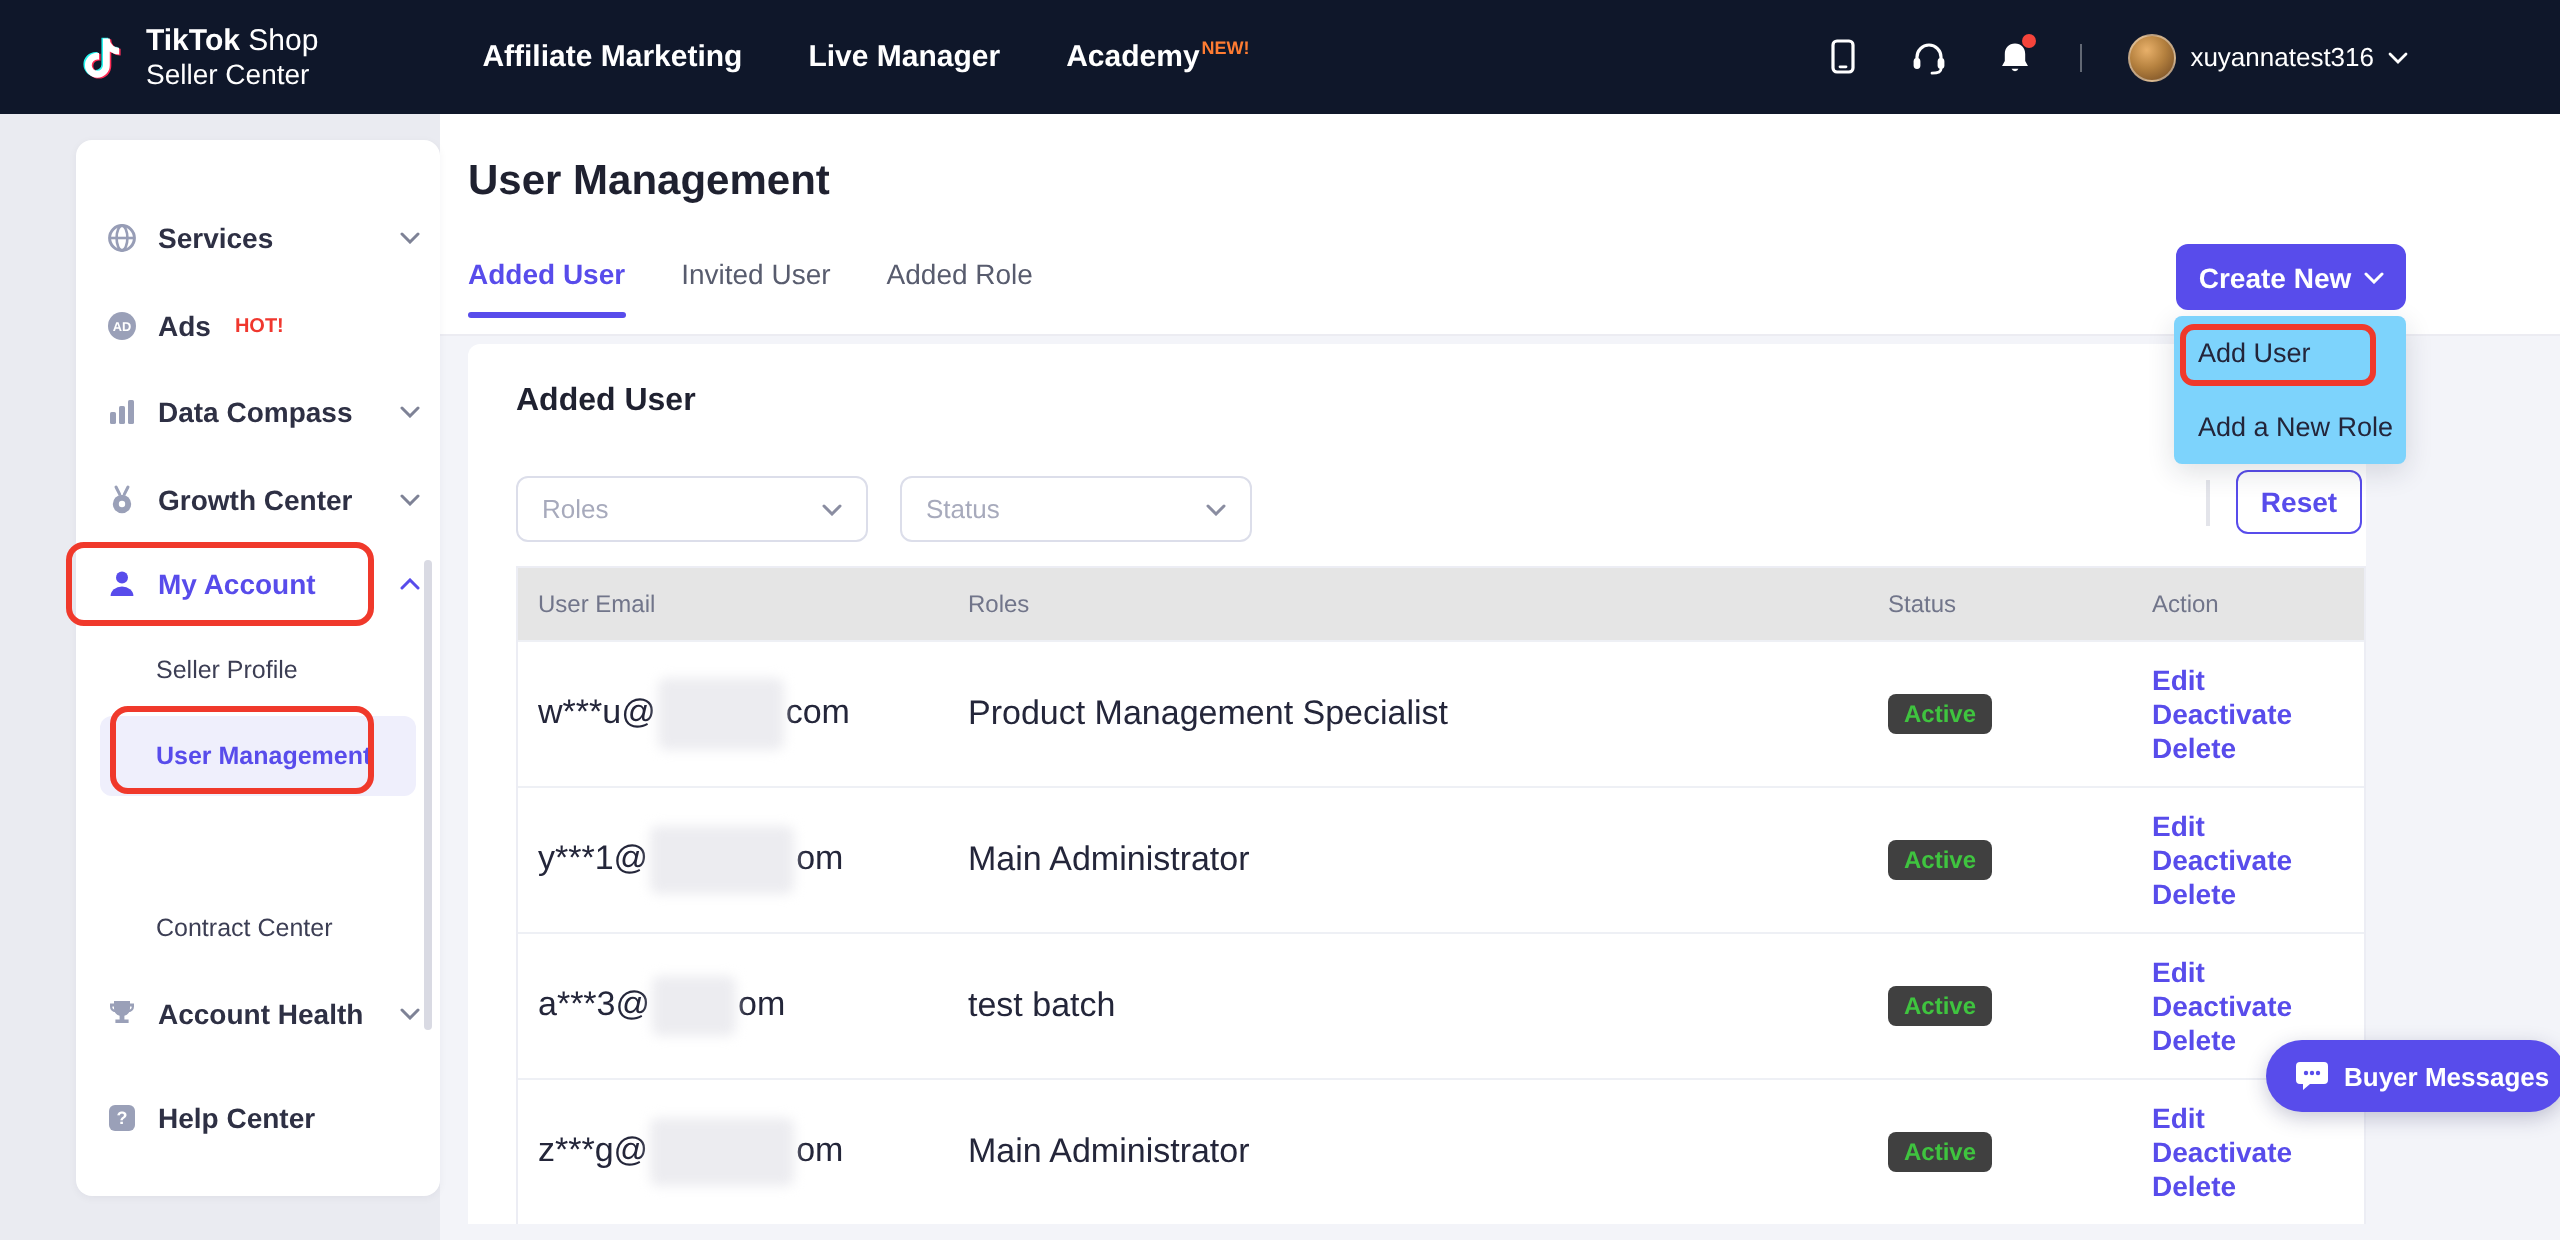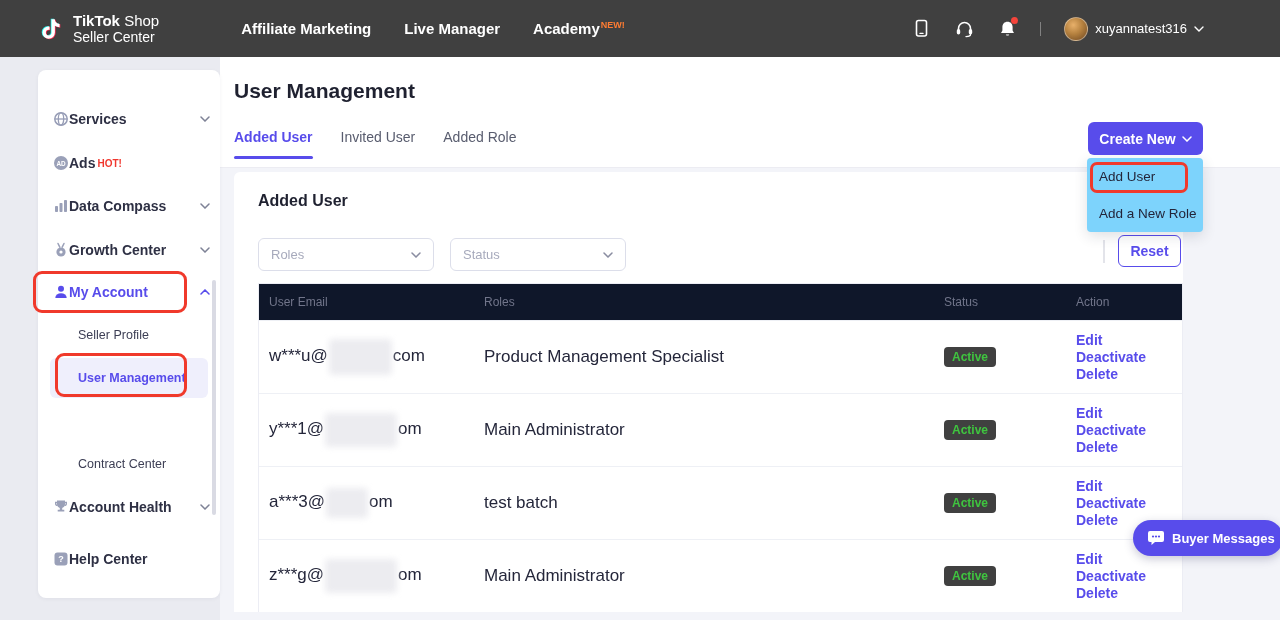--- a/index.html
+++ b/index.html
@@ -1,20 +1,20 @@
 <!DOCTYPE html>
 <html><head>
 <meta charset="utf-8">
 <style>
   * { margin:0; padding:0; box-sizing:border-box; }
   html,body { width:1280px; height:620px; overflow:hidden; }
   body { font-family:"Liberation Sans", sans-serif; background:#eaebf1; position:relative; }
 
   
-  .navbar { position:absolute; left:0; top:0; width:1280px; height:57px; background:#404040;
+  .navbar { position:absolute; left:0; top:0; width:1280px; height:57px; background:#0f172a;
             display:flex; align-items:center; padding:0 76px 0 38px; z-index:20; }
   .brand { display:flex; align-items:center; gap:9px; }
   .brand-glyph { width:26px; height:30px; }
   .brand-text { color:#fff; line-height:1.15; }
   .brand-line1 { font-size:15px; }
   .brand-line1 b { font-weight:800; }
   .brand-line2 { font-size:14px; font-weight:400; }
   .nav-links { display:flex; align-items:flex-start; gap:33px; margin-left:82px; }
   .nav-link { color:#fff; font-size:15px; font-weight:600; cursor:pointer; position:relative; white-space:nowrap; }
   .nav-badge { color:#ff7c32; font-size:9px; font-weight:700; position:relative; top:-6px; margin-left:1px; }
@@ -25,21 +25,21 @@
   .user-chip { display:flex; align-items:center; gap:7px; cursor:pointer; }
   .avatar { width:24px; height:24px; border-radius:50%;
             background:radial-gradient(circle at 38% 32%, #e8b06a 0%, #b5813f 45%, #6c4520 100%);
             border:1px solid rgba(255,255,255,.4); }
   .user-name { color:#fff; font-size:13px; }
 
   
   .sidebar { position:absolute; left:38px; top:70px; width:182px; height:528px; background:#fff;
              border-radius:8px; box-shadow:0 1px 4px rgba(20,20,60,.05); z-index:5; }
   .side-item { position:absolute; left:14px; right:10px; height:30px; display:flex; align-items:center;
-               cursor:pointer; color:#2e3044; }
+               gap:10px; cursor:pointer; color:#2e3044; }
   .sicon { width:17px; height:17px; display:flex; align-items:center; justify-content:center; color:#979db6; flex:none; }
   .silabel { font-size:14px; font-weight:700; white-space:nowrap; }
   .schev { margin-left:auto; color:#7e8296; display:flex; }
   .hot-badge { color:#f0372e; font-size:10px; font-weight:800; margin-left:2px; }
   .si0{top:34px}.si1{top:78px}.si2{top:121px}.si3{top:165px}.si4{top:207px}.si5{top:422px}.si6{top:474px}
   .side-item.accent, .side-item.accent .sicon, .side-item.accent .schev { color:#584ceb; }
   .side-sub { position:absolute; left:12px; width:158px; height:34px; display:flex; align-items:center;
               padding-left:28px; font-size:12.5px; color:#3c3e54; cursor:pointer; border-radius:6px; white-space:nowrap; }
   .sub0{top:248px}.sub1{top:288px; height:40px; background:#efeffc; color:#584ceb; font-weight:600;}
   .sub2{top:333px}.sub3{top:377px}
@@ -70,21 +70,21 @@
 
   
   .card { position:absolute; left:234px; top:172px; width:949px; height:440px; background:#fff;
           border-radius:6px 6px 0 0; z-index:3; overflow:hidden; }
   .card-heading { position:absolute; left:24px; top:20px; font-size:16px; font-weight:800; color:#1f2130; }
   .filter { position:absolute; top:66px; width:176px; height:33px; border:1px solid #dcdeea; border-radius:6px;
             display:flex; align-items:center; padding:0 12px; color:#a7aabc; font-size:13px; cursor:pointer; background:#fff; }
   .f-roles{left:24px}.f-status{left:216px}
   .filter .schev{color:#8a8da1}
   .tbl { position:absolute; left:24px; top:111px; width:925px; border:1px solid #ecedf4; border-bottom:none; }
-  .tbl-head { display:flex; height:36px; background:#0f172a; align-items:center; color:#71758a; font-size:12px; }
+  .tbl-head { display:flex; height:36px; background:#e5e5e5; align-items:center; color:#71758a; font-size:12px; }
   .tbl-row { display:flex; height:73px; background:#fff; border-top:1px solid #eef0f5; align-items:center; }
   .c-email{width:215px; padding-left:10px;} .c-role{width:460px; padding-left:10px;}
   .c-status{width:130px; padding-left:10px;} .c-action{flex:1; padding-left:12px;}
   .cell-text { font-size:17px; color:#24263a; white-space:nowrap; }
   .blur-mask { display:inline-block; height:30px; border-radius:4px; background:#ececf0; filter:blur(3px);
                vertical-align:middle; margin:0 1px; }
   .bm0{width:63px; height:36px;} .bm1{width:72px; height:34px;} .bm2{width:42px;} .bm3{width:72px; height:34px;}
   .badge-active { display:inline-block; padding:3px 8px; border-radius:4px; background:#404040; color:#3fc43f;
                   font-size:12px; font-weight:600; }
   .action-links { display:flex; flex-direction:column; line-height:17px; }

